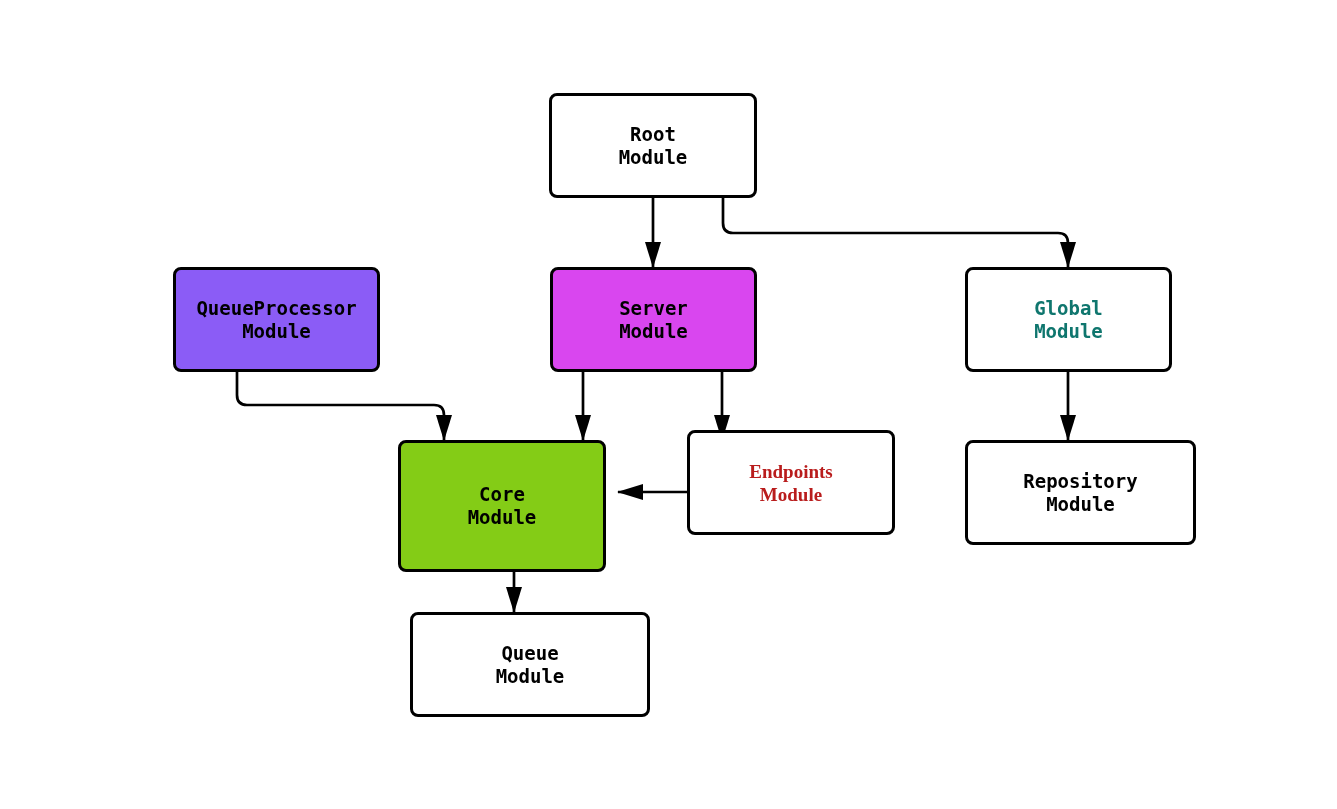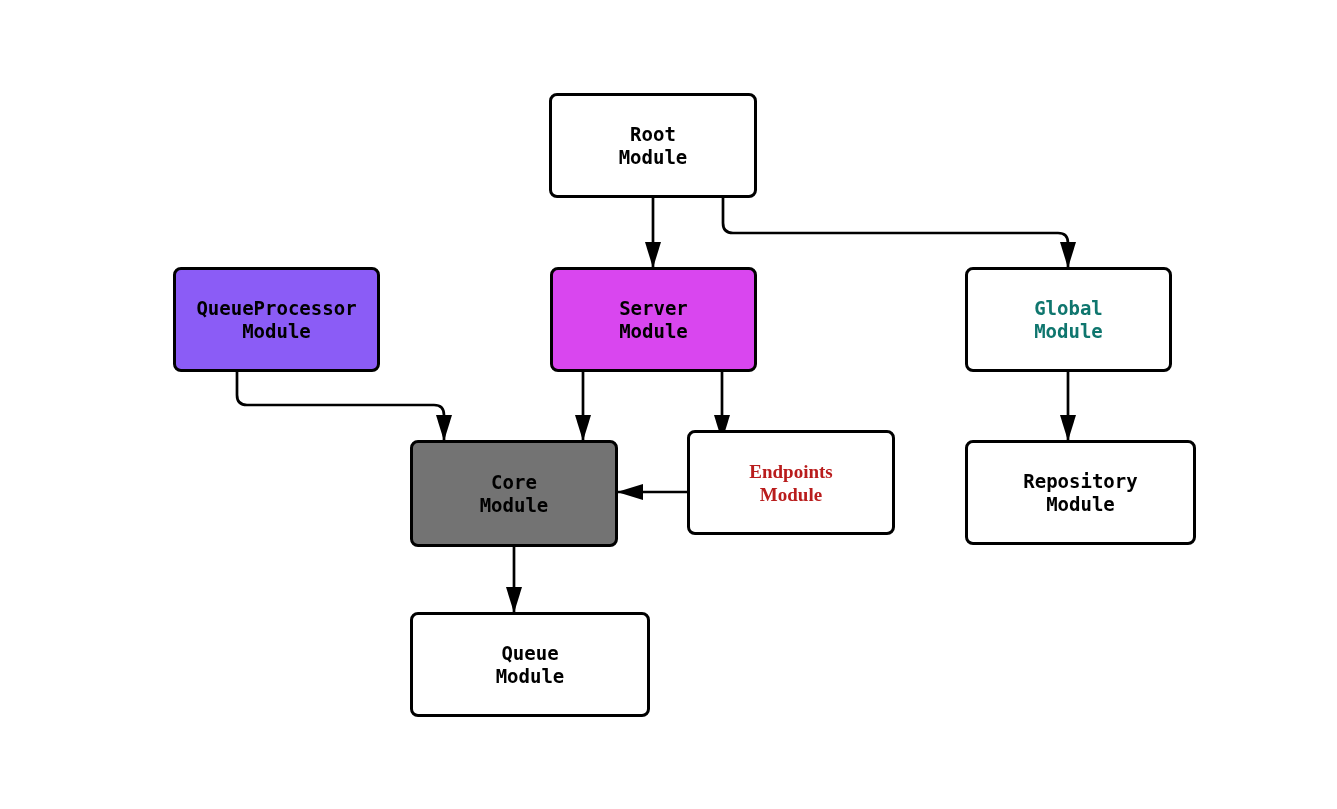--- a/index.html
+++ b/index.html
@@ -67,21 +67,21 @@
   </svg>
   <div id="nodes-layer">
       <div class="diagram-node" style="left: 549px; top: 93px; width: 208px; height: 105px; background: rgb(255, 255, 255); border-color: rgb(0, 0, 0); color: rgb(0, 0, 0);"><span>Root
 Module</span></div>
       <div class="diagram-node" style="left: 133px; top: 267px; width: 207px; height: 105px; background: #8b5cf6; border-color: rgb(0, 0, 0); color: rgb(0, 0, 0); margin-left: 40px;"><span>QueueProcessor
 Module</span></div>
       <div class="diagram-node" style="left: 550px; top: 267px; width: 207px; height: 105px; background: #d946ef; border-color: rgb(0, 0, 0); color: rgb(0, 0, 0);"><span>Server
 Module</span></div>
       <div class="diagram-node" style="left: 965px; top: 267px; width: 207px; height: 105px; background: rgb(255, 255, 255); border-color: rgb(0, 0, 0); color: #0f766e;"><span>Global
 Module</span></div>
-      <div class="diagram-node" style="left: 410px; top: 440px; width: 208px; height: 107px; background: #737373; border-color: rgb(0, 0, 0); color: rgb(0, 0, 0);"><span>Core
+      <div class="diagram-node" style="left: 398px; top: 440px; width: 208px; height: 132px; background: #84cc16; border-color: rgb(0, 0, 0); color: rgb(0, 0, 0);"><span>Core
 Module</span></div>
       <div class="diagram-node" style="left: 687px; top: 430px; width: 208px; height: 105px; background: rgb(255, 255, 255); border-color: rgb(0, 0, 0); color: #b91c1c; font-family: Liberation Serif, serif;"><span>Endpoints
 Module</span></div>
       <div class="diagram-node" style="left: 965px; top: 440px; width: 231px; height: 105px; background: rgb(255, 255, 255); border-color: rgb(0, 0, 0); color: rgb(0, 0, 0); align-items: center;"><span>Repository
 Module</span></div>
       <div class="diagram-node" style="left: 410px; top: 612px; width: 240px; height: 105px; background: rgb(255, 255, 255); border-color: rgb(0, 0, 0); color: rgb(0, 0, 0);"><span>Queue
 Module</span></div>
     </div>
 </div>
 

